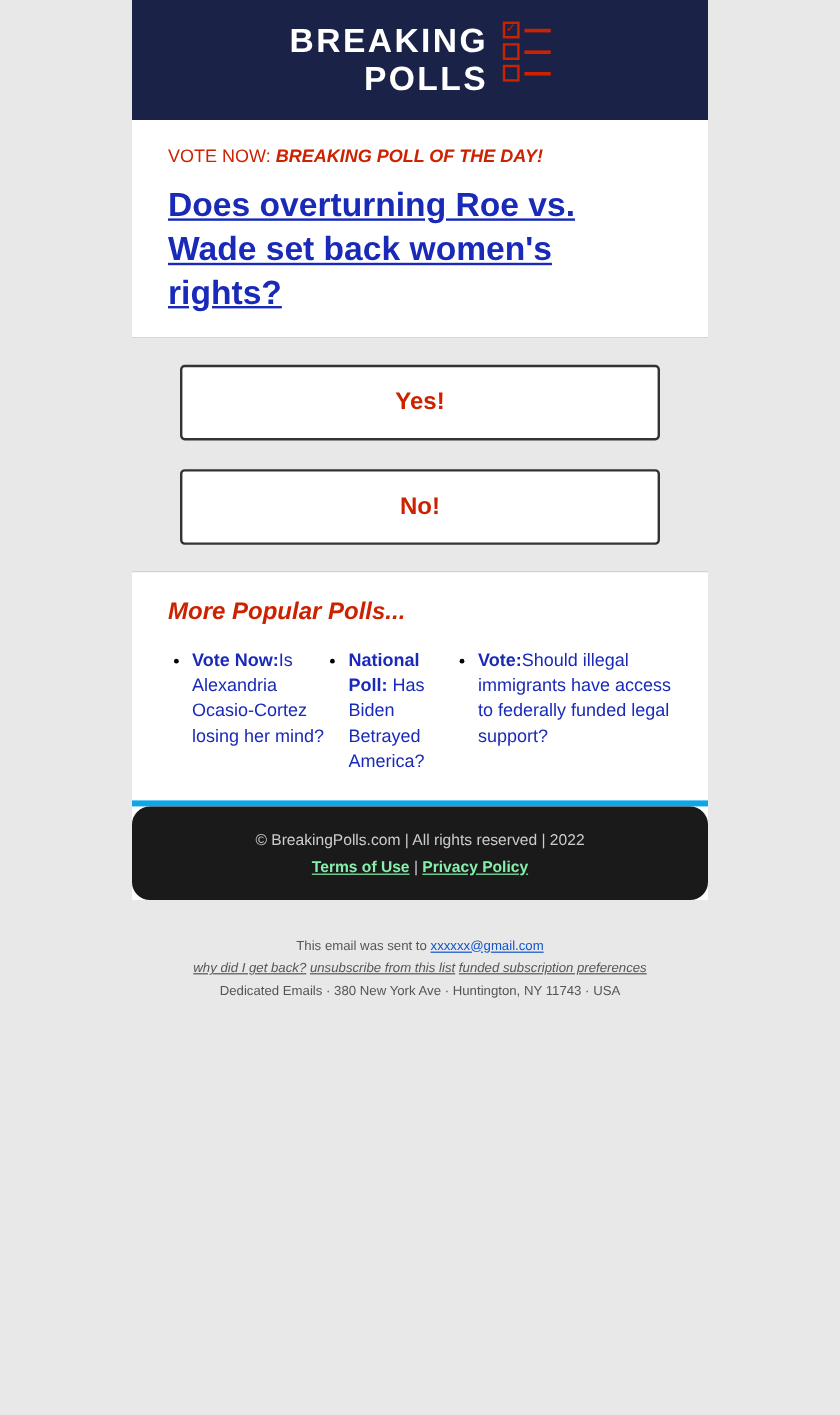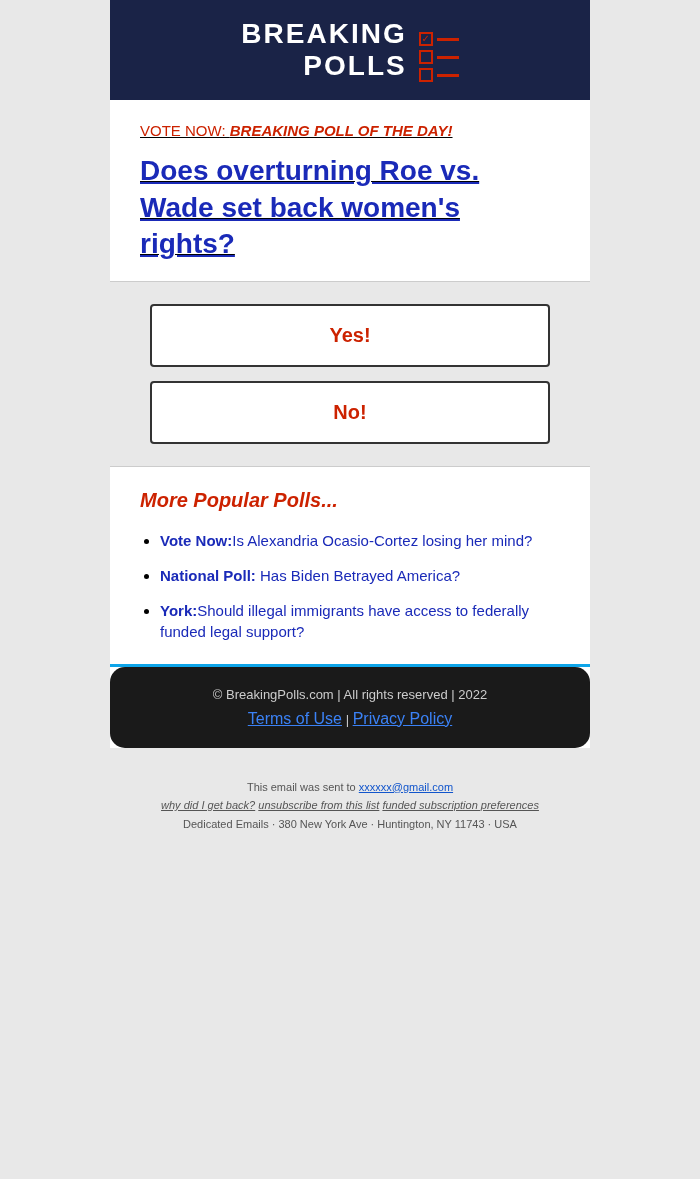--- a/index.html
+++ b/index.html
@@ -19,21 +19,21 @@
     }
 
     
     .header {
       background: #1a2347;
       padding: 18px 20px;
       text-align: center;
     }
     .header-logo {
       display: flex;
-      align-items: flex-end;
+      align-items: flex-start;
       justify-content: center;
       gap: 12px;
     }
     .header-text {
       color: #fff;
       font-size: 28px;
       font-weight: 900;
       letter-spacing: 2px;
       line-height: 1.15;
       text-align: right;
@@ -67,21 +67,20 @@
       width: 22px;
       height: 3px;
       background: #cc2200;
     }
 
     
     .poll-header {
       background: #fff;
       padding: 22px 30px 18px 30px;
       border-bottom: 1px solid #ccc;
-      text-decoration: underline;
     }
     .vote-now-label {
       color: #cc2200;
       font-size: 15px;
       font-weight: normal;
       margin-bottom: 14px;
     }
     .vote-now-label em {
       font-style: italic;
       font-weight: bold;
@@ -95,21 +94,21 @@
       text-decoration: underline;
       cursor: pointer;
     }
 
     
     .poll-buttons {
       background: #e8e8e8;
       padding: 22px 40px 22px 40px;
       display: flex;
       flex-direction: column;
-      gap: 14px;
+      gap: 24px;
       border-bottom: 1px solid #ccc;
     }
     .vote-btn {
       display: block;
       width: 100%;
       padding: 18px 10px;
       background: #fff;
       border: 2px solid #333;
       border-radius: 4px;
       color: #cc2200;
@@ -117,34 +116,34 @@
       font-weight: bold;
       text-align: center;
       cursor: pointer;
       text-decoration: none;
     }
 
     
     .more-polls {
       background: #fff;
       padding: 22px 30px 22px 30px;
-      border-bottom: 3px solid #0ea5e9;
+      border-bottom: 5px solid #0ea5e9;
     }
     .more-polls-title {
       color: #cc2200;
       font-size: 20px;
       font-style: italic;
       font-weight: bold;
       margin-bottom: 18px;
     }
     .polls-list {
       list-style: disc;
       padding-left: 20px;
       display: flex;
-      flex-direction: column;
+      flex-direction: row;
       gap: 14px;
     }
     .polls-list li {
       font-size: 15px;
       line-height: 1.4;
     }
     .polls-list a {
       color: #1a2ab8;
       text-decoration: none;
     }
@@ -163,23 +162,24 @@
       text-align: center;
       color: #ccc;
       font-size: 13px;
       border-radius: 15px;
     }
     .footer-copyright {
       margin-bottom: 8px;
       color: #ccc;
     }
     .footer-links a {
-      color: #3b82f6;
+      color: #86efac;
       text-decoration: underline;
-      font-size: 16px;
+      font-size: 13px;
+      font-weight: bold;
     }
 
     
     .email-footer {
       width: 480px;
       margin: 0 auto;
       padding: 30px 10px 20px 10px;
       text-align: center;
       font-size: 11px;
       color: #555;
@@ -252,21 +252,21 @@
           <span class="poll-link-label">Vote Now:</span><span class="poll-link-text">Is Alexandria Ocasio-Cortez losing her mind?</span>
         </a>
       </li>
       <li>
         <a href="#">
           <span class="poll-link-label">National Poll:</span><span class="poll-link-text"> Has Biden Betrayed America?</span>
         </a>
       </li>
       <li>
         <a href="#">
-          <span class="poll-link-label">York:</span><span class="poll-link-text">Should illegal immigrants have access to federally funded legal support?</span>
+          <span class="poll-link-label">Vote:</span><span class="poll-link-text">Should illegal immigrants have access to federally funded legal support?</span>
         </a>
       </li>
     </ul>
   </div>
 
   <div class="footer">
     <div class="footer-copyright">© BreakingPolls.com | All rights reserved | 2022</div>
     <div class="footer-links">
       <a href="#">Terms of Use</a>
       <span> | </span>

